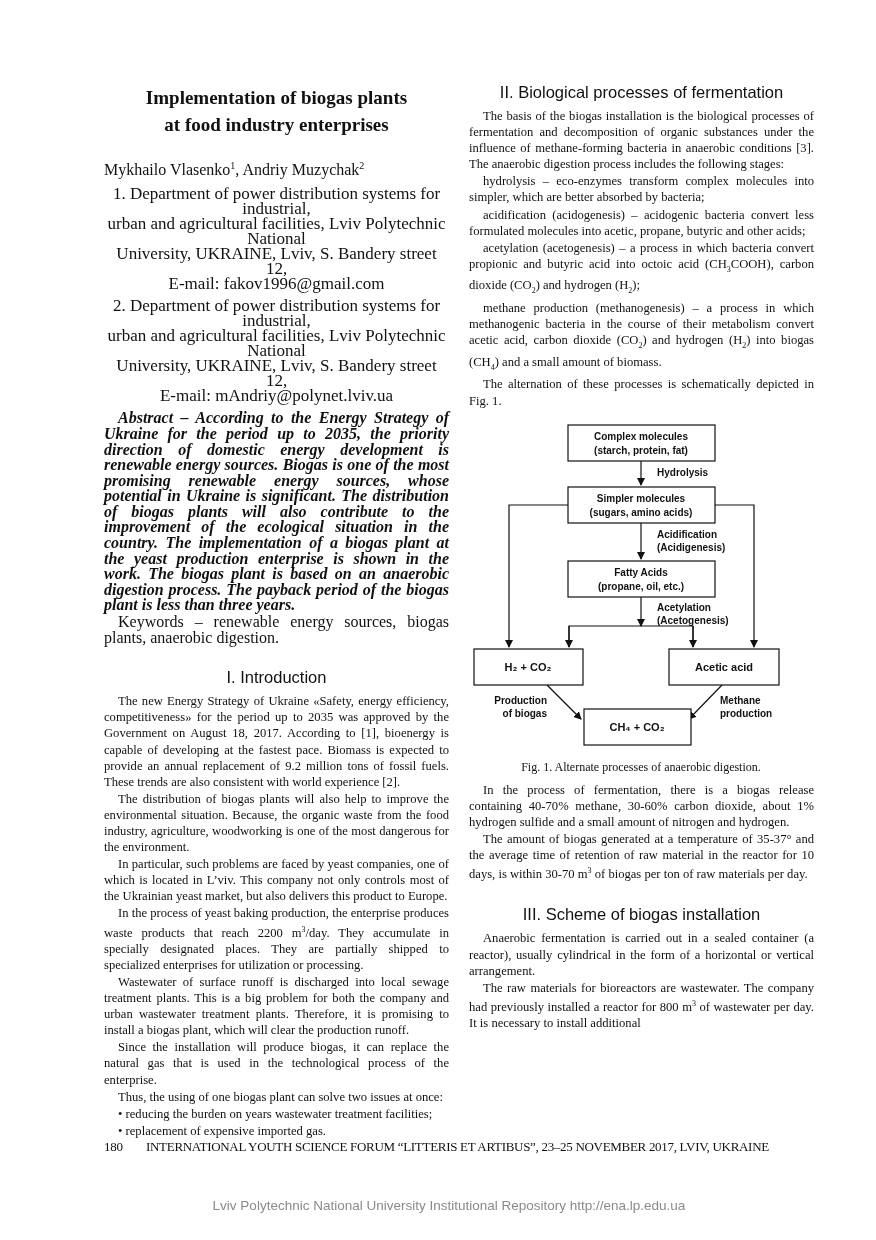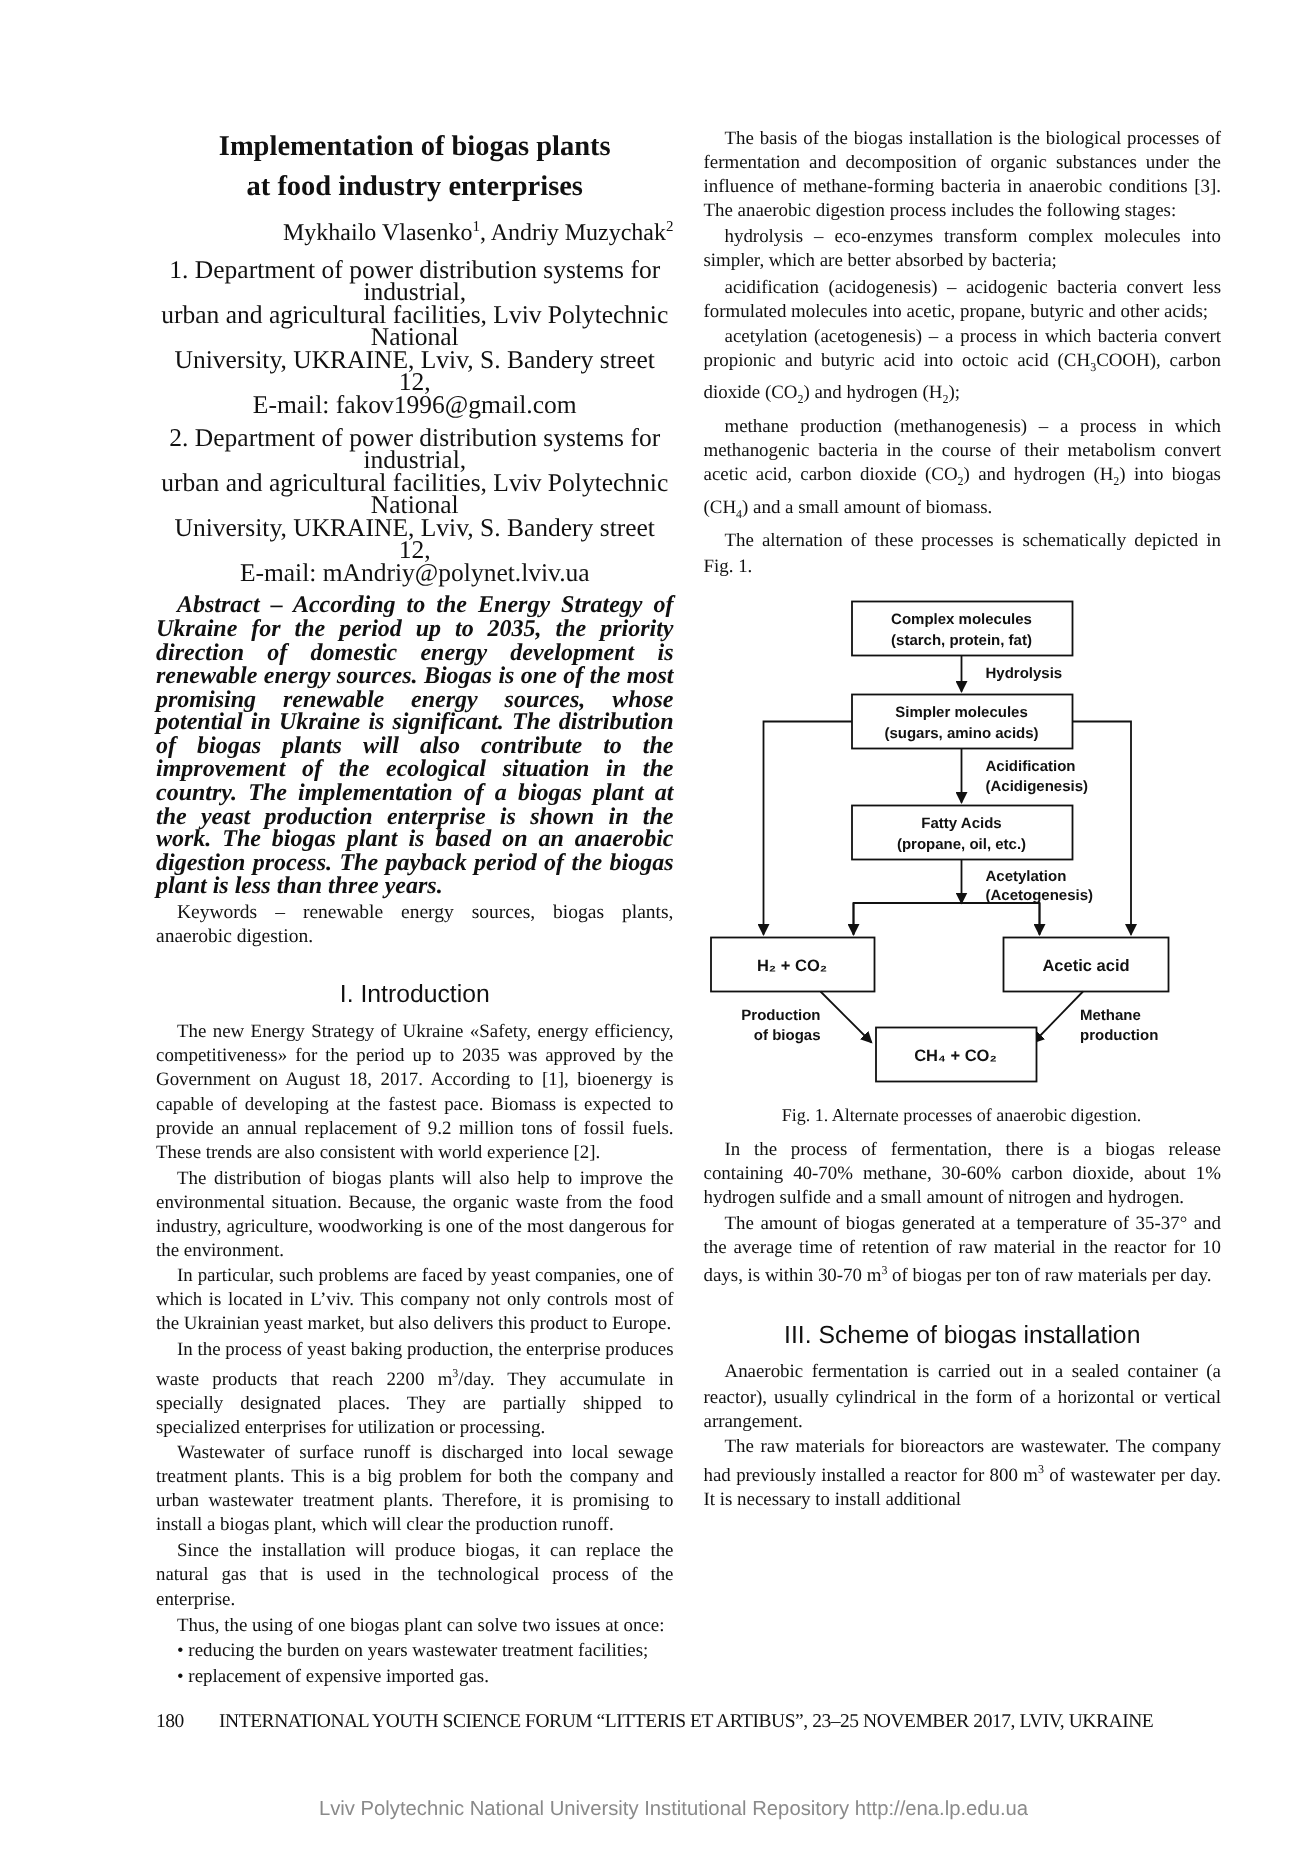--- a/index.html
+++ b/index.html
@@ -2,25 +2,25 @@
 <html><head>
 <meta charset="utf-8">
 <style>
   html, body { margin: 0; padding: 0; background: #ffffff; }
   body { width: 876px; height: 1240px; position: relative; overflow: hidden; color: #111; font-family: "Liberation Serif", serif; }
   .col { position: absolute; top: 84px; width: 345px; font-size: 12.6px; line-height: 16.1px; }
   .col-left { left: 104px; }
   .col-right { left: 469px; }
   .col p { margin: 0 0 1px 0; text-align: justify; text-indent: 14px; }
   .title { font-family: "Liberation Serif", serif; font-weight: bold; font-size: 19px; line-height: 27px; text-align: center; margin: 0; }
-  .authors { text-align: right; font-size: 16px; line-height: 20px; margin: 4px 0 6px 0; }
+  .authors { text-align: left; font-size: 16px; line-height: 20px; margin: 18px 0 6px 0; }
   .authors sup { font-size: 10px; }
   .affil { text-align: center; font-size: 17px; line-height: 15px; margin: 0 0 7px 0; }
   .abstract { font-weight: bold; font-style: italic; font-size: 16px; line-height: 15.6px; text-align: justify; text-indent: 14px; margin: 2px 0 5px 0; }
-  .keywords { font-size: 13px; line-height: 15.6px; text-align: justify; text-indent: 14px; margin: 0; }
+  .keywords { font-size: 16px; line-height: 15.6px; text-align: justify; text-indent: 14px; margin: 0; }
   h2.section { font-family: "Liberation Sans", sans-serif; font-weight: normal; font-size: 16.5px; text-align: center; margin: 22px 0 6px 0; line-height: 20px; }
   h2.section.first { margin-top: 0; }
   .col-right h2.section.first { margin-top: -2px; }
   sub { font-size: 8px; }
   sup { font-size: 8px; }
   .figure { position: relative; width: 345px; height: 355px; margin: 12px 0 6px 0; }
   .figure svg { position: absolute; left: 0; top: 0; }
   .footer-line { position: absolute; top: 1139px; left: 104px; font-size: 13px; letter-spacing: -0.3px; }
   .footer-line .pg { display: inline-block; width: 42px; }
   .repo { position: absolute; top: 1198px; left: 0; width: 876px; text-align: center; font-family: "Liberation Sans", sans-serif; font-size: 13.5px; color: #8a8a8a; padding-left: 11px; }
@@ -57,20 +57,21 @@
   <p>In particular, such problems are faced by yeast companies, one of which is located in L’viv. This company not only controls most of the Ukrainian yeast market, but also delivers this product to Europe.</p>
   <p><span>In the process of yeast baking production, the enterprise produces waste products that reach 2200 m</span><sup>3</sup><span>/day. They accumulate in specially designated places. They are partially shipped to specialized enterprises for utilization or processing.</span></p>
   <p>Wastewater of surface runoff is discharged into local sewage treatment plants. This is a big problem for both the company and urban wastewater treatment plants. Therefore, it is promising to install a biogas plant, which will clear the production runoff.</p>
   <p>Since the installation will produce biogas, it can replace the natural gas that is used in the technological process of the enterprise.</p>
   <p>Thus, the using of one biogas plant can solve two issues at once:</p>
   <p>• reducing the burden on years wastewater treatment facilities;</p>
   <p>• replacement of expensive imported gas.</p>
 </div>
 
 <div class="col col-right">
+  <h2 class="section first">II. Biological processes of fermentation</h2>
   <p>The basis of the biogas installation is the biological processes of fermentation and decomposition of organic substances under the influence of methane-forming bacteria in anaerobic conditions [3]. The anaerobic digestion process includes the following stages:</p>
   <p>hydrolysis – eco-enzymes transform complex molecules into simpler, which are better absorbed by bacteria;</p>
   <p>acidification (acidogenesis) – acidogenic bacteria convert less formulated molecules into acetic, propane, butyric and other acids;</p>
   <p><span>acetylation (acetogenesis) – a process in which bacteria convert propionic and butyric acid into octoic acid (CH</span><sub>3</sub><span>COOH), carbon dioxide (CO</span><sub>2</sub><span>) and hydrogen (H</span><sub>2</sub><span>);</span></p>
   <p><span>methane production (methanogenesis) – a process in which methanogenic bacteria in the course of their metabolism convert acetic acid, carbon dioxide (CO</span><sub>2</sub><span>) and hydrogen (H</span><sub>2</sub><span>) into biogas (CH</span><sub>4</sub><span>) and a small amount of biomass.</span></p>
   <p>The alternation of these processes is schematically depicted in Fig. 1.</p>
 
   <div class="figure">
     <svg width="345" height="355" viewBox="0 0 345 355" xmlns="http://www.w3.org/2000/svg" font-family="Liberation Sans, sans-serif" font-weight="bold" font-size="10" fill="#111">
       <defs>

